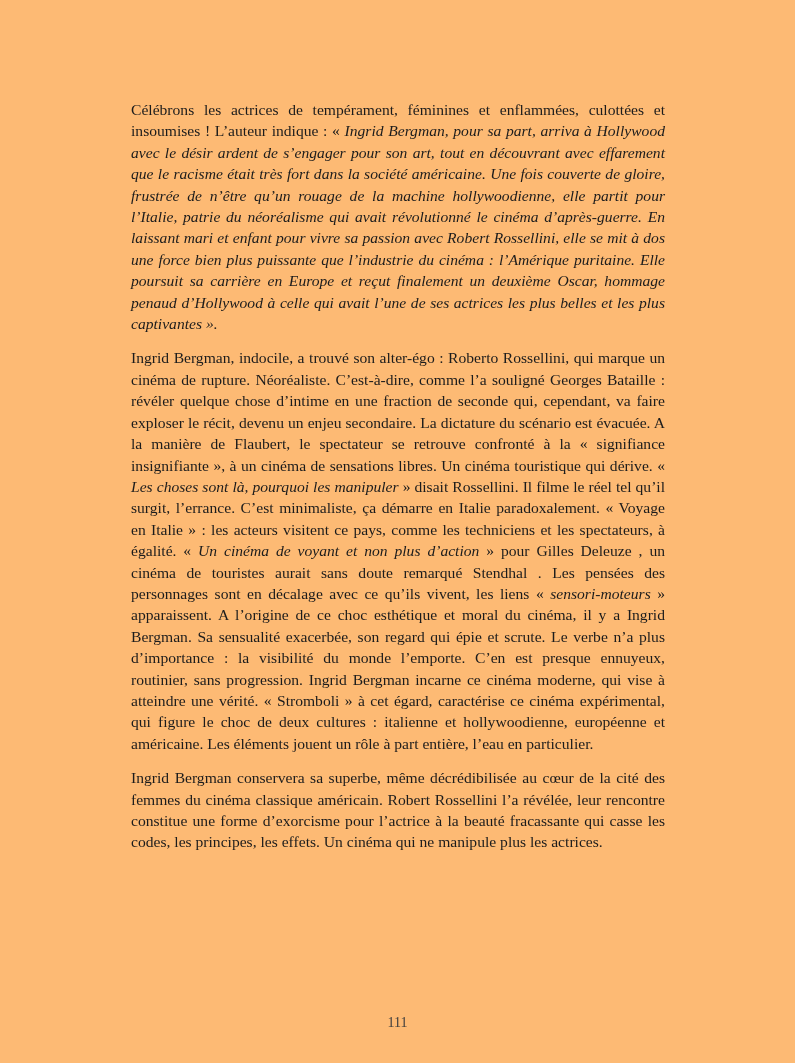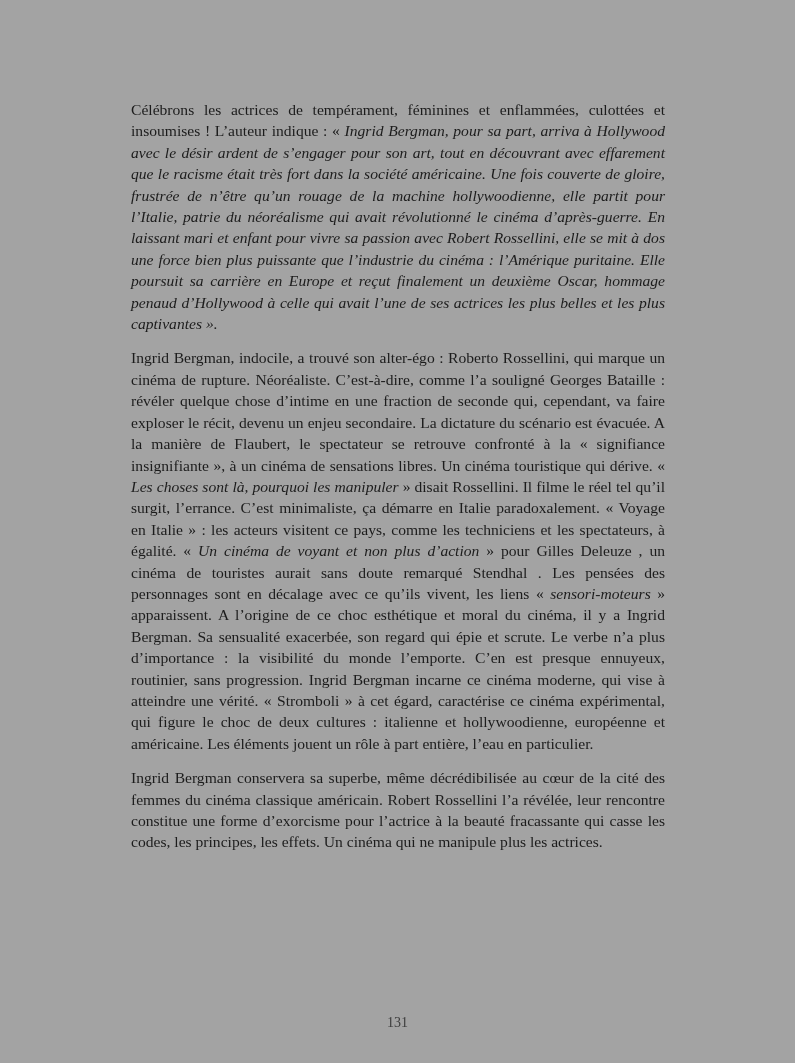--- a/index.html
+++ b/index.html
@@ -4,21 +4,21 @@
 <style>
   html, body {
     margin: 0;
     padding: 0;
     background: #ffffff;
   }
   .page {
     position: relative;
     width: 795px;
     height: 1063px;
-    background: #a3a3a3;
+    background: #fdba74;
     overflow: hidden;
     font-family: "Liberation Serif", "DejaVu Serif", serif;
   }
   .doc-body {
     position: absolute;
     left: 131px;
     top: 99px;
     width: 534px;
     color: #1c1c1c;
     font-size: 15.6px;
@@ -50,14 +50,14 @@
 </style>
 </head>
 <body>
 
 <div class="page">
   <div class="doc-body">
       <p class="paragraph"><span class="seg-normal">Célébrons les actrices de tempérament, féminines et enflammées, culottées et insoumises ! L’auteur indique : « </span><span class="seg-italic">Ingrid Bergman, pour sa part, arriva à Hollywood avec le désir ardent de s’engager pour son art, tout en découvrant avec effarement que le racisme était très fort dans la société américaine. Une fois couverte de gloire, frustrée de n’être qu’un rouage de la machine hollywoodienne, elle partit pour l’Italie, patrie du néoréalisme  qui avait révolutionné le cinéma d’après-guerre. En laissant mari et enfant pour vivre sa passion avec Robert Rossellini, elle se mit à dos une force bien plus puissante que l’industrie du cinéma : l’Amérique puritaine. Elle poursuit sa carrière en Europe et reçut finalement un deuxième Oscar, hommage penaud d’Hollywood à celle qui avait l’une de ses actrices les plus belles et les plus captivantes ».</span></p>
       <p class="paragraph"><span class="seg-normal">Ingrid Bergman, indocile, a trouvé son alter-égo : Roberto Rossellini, qui marque un cinéma de rupture. Néoréaliste. C’est-à-dire, comme l’a souligné Georges Bataille : révéler quelque chose d’intime en une fraction de seconde qui, cependant, va faire exploser le récit, devenu un enjeu secondaire. La dictature du scénario est évacuée. A la manière de Flaubert, le spectateur se retrouve confronté à la « signifiance insignifiante », à un cinéma de sensations libres. Un cinéma touristique qui dérive. « </span><span class="seg-italic">Les choses sont là, pourquoi les manipuler</span><span class="seg-normal"> » disait Rossellini. Il filme le réel tel qu’il surgit, l’errance. C’est minimaliste, ça démarre en Italie paradoxalement. « Voyage en Italie » : les acteurs visitent ce pays, comme les techniciens et les spectateurs, à égalité. « </span><span class="seg-italic">Un cinéma de voyant et non plus d’action</span><span class="seg-normal"> » pour Gilles Deleuze , un cinéma de touristes aurait sans doute remarqué Stendhal . Les pensées des personnages sont en décalage avec ce qu’ils vivent, les liens « </span><span class="seg-italic">sensori-moteurs</span><span class="seg-normal"> » apparaissent. A l’origine de ce choc esthétique et moral du cinéma, il y a Ingrid Bergman. Sa sensualité exacerbée, son regard qui épie et scrute. Le verbe n’a plus d’importance : la visibilité du monde l’emporte. C’en est presque ennuyeux, routinier, sans progression. Ingrid Bergman incarne ce cinéma moderne, qui vise à atteindre une vérité. « Stromboli » à cet égard, caractérise ce cinéma expérimental, qui figure le choc de deux cultures : italienne et hollywoodienne, européenne et américaine. Les éléments jouent un rôle à part entière, l’eau en particulier.</span></p>
       <p class="paragraph"><span class="seg-normal">Ingrid Bergman conservera sa superbe, même décrédibilisée au cœur de la cité des femmes du cinéma classique américain. Robert Rossellini l’a révélée, leur rencontre constitue une forme d’exorcisme pour l’actrice à la beauté fracassante qui casse les codes, les principes, les effets. Un cinéma qui ne manipule plus les actrices.</span></p>
     </div>
-  <div class="page-number">131</div>
+  <div class="page-number">111</div>
 </div>
 
 </body></html>

